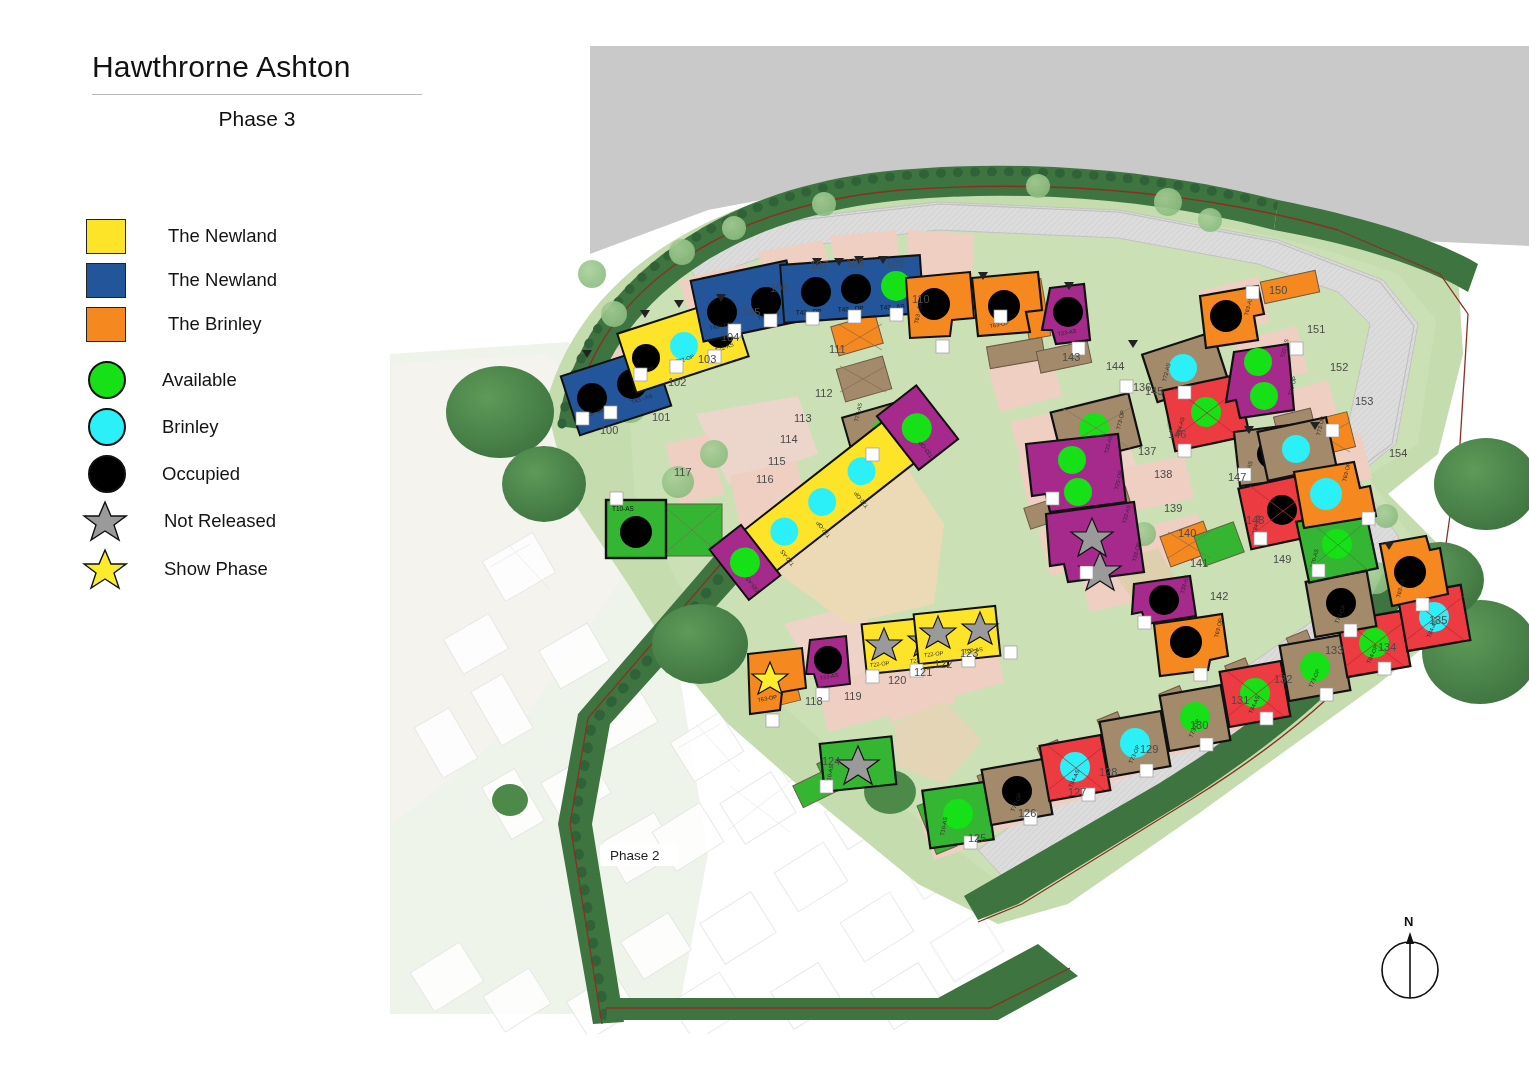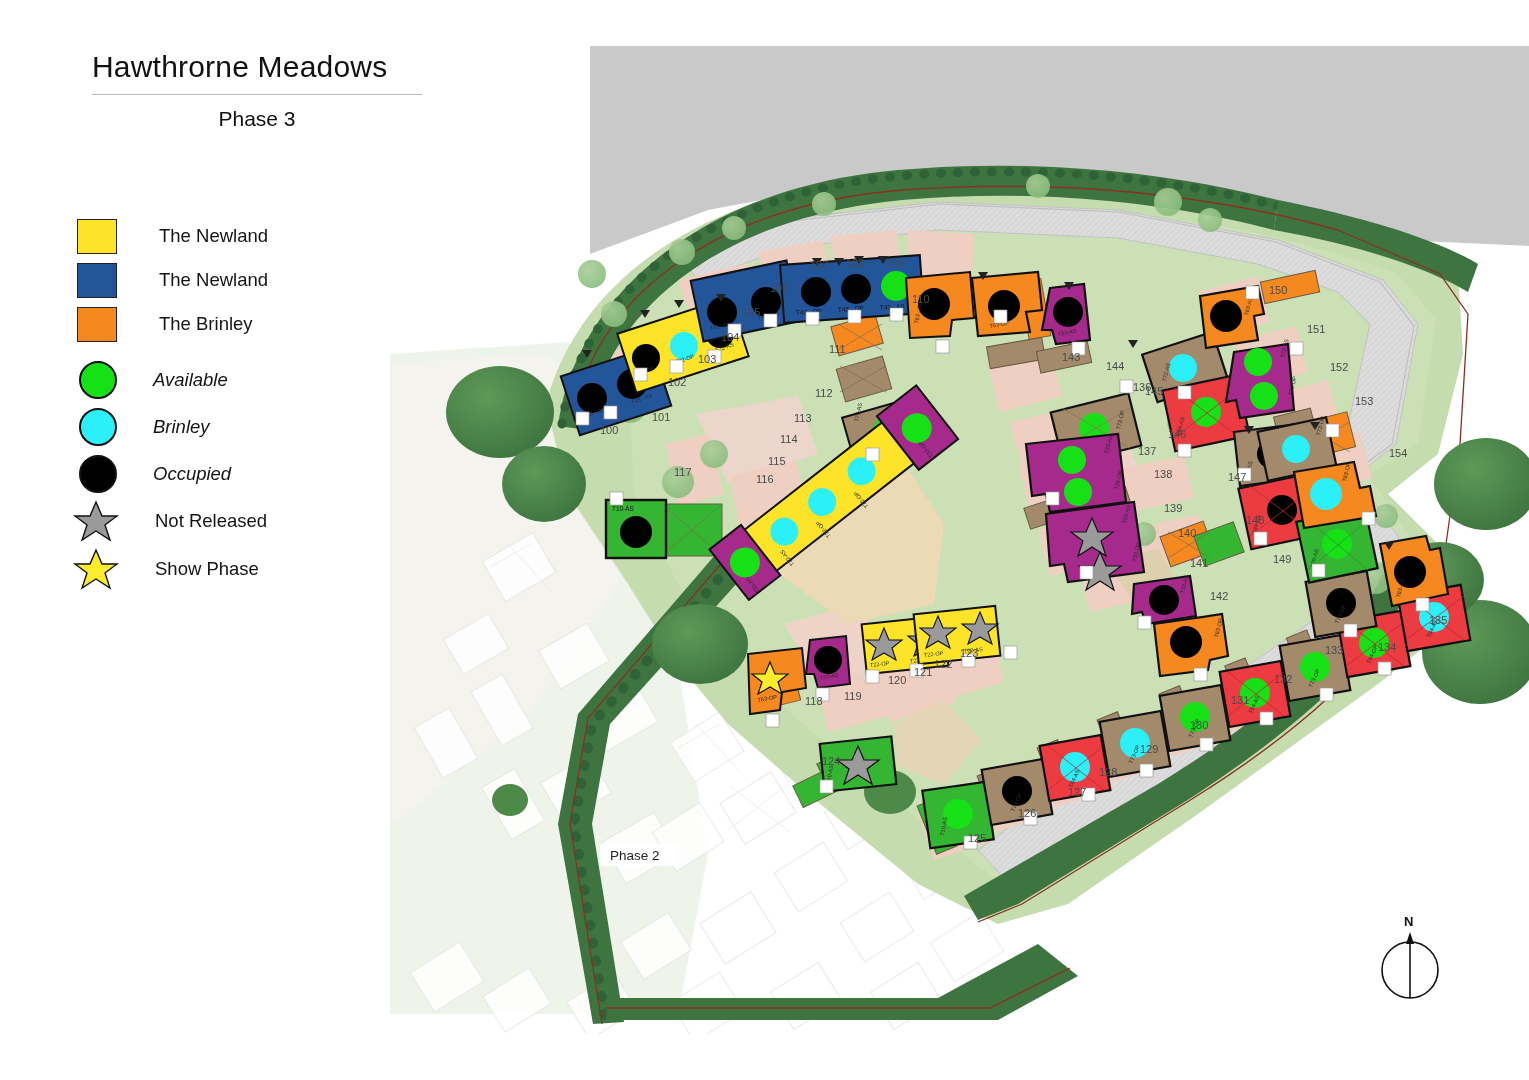--- a/index.html
+++ b/index.html
@@ -7,46 +7,46 @@
        font-family:"Liberation Sans","DejaVu Sans",sans-serif;color:#1a1a1a;}
 
   
   #title-block{position:absolute;left:92px;top:50px;width:330px;}
   #site-title{font-size:30px;font-weight:400;letter-spacing:.2px;color:#111;
               padding-bottom:10px;white-space:nowrap;}
   #title-rule{height:1px;background:#b9b9b9;width:330px;}
   #phase-title{font-size:21px;font-weight:400;text-align:center;padding-top:12px;color:#111;}
 
   
-  #legend{position:absolute;left:77px;top:214px;width:320px;}
+  #legend{position:absolute;left:86px;top:214px;width:320px;}
   .legend-row{display:flex;align-items:center;height:44px;}
   .swatch{width:38px;height:33px;border:1px solid #222;flex:none;}
   .legend-label{margin-left:42px;font-size:18.5px;color:#141414;white-space:nowrap;}
   .dot{width:34px;height:34px;border-radius:50%;border:2px solid #111;flex:none;
        margin-left:2px;}
-  .legend-row.status{height:47px;font-style:italic;}
+  .legend-row.status{height:47px;}
   .legend-row.starrow{height:48px;}
   .starbox{width:46px;height:44px;flex:none;margin-left:-4px;}
   .legend-label.wide{margin-left:36px;}
 
   
   #map-wrap{position:absolute;left:378px;top:24px;width:1151px;height:1010px;}
   #sitemap{display:block;}
 
   .pnum{font-size:11px;fill:#4a4a4a;font-family:"Liberation Sans",sans-serif;}
   .hcode{font-size:5.6px;fill:#2a2a2a;font-family:"Liberation Sans",sans-serif;}
   .hcode-b{font-size:6.4px;fill:#111;font-family:"Liberation Sans",sans-serif;}
   .phase2-txt{font-size:13.5px;fill:#222;font-family:"Liberation Sans",sans-serif;}
   .compass-n{font-size:13px;fill:#111;font-family:"Liberation Sans",sans-serif;font-weight:bold;}
 </style>
 </head>
 <body>
 
 <div id="title-block">
-  <div id="site-title">Hawthrorne Meadows</div>
+  <div id="site-title">Hawthrorne Ashton</div>
   <div id="title-rule"></div>
   <div id="phase-title">Phase 3</div>
 </div>
 
 <div id="legend">
 
   <div class="legend-row">
     <span class="swatch" style="background:#fde428"></span>
     <span class="legend-label">The Newland</span>
   </div>

